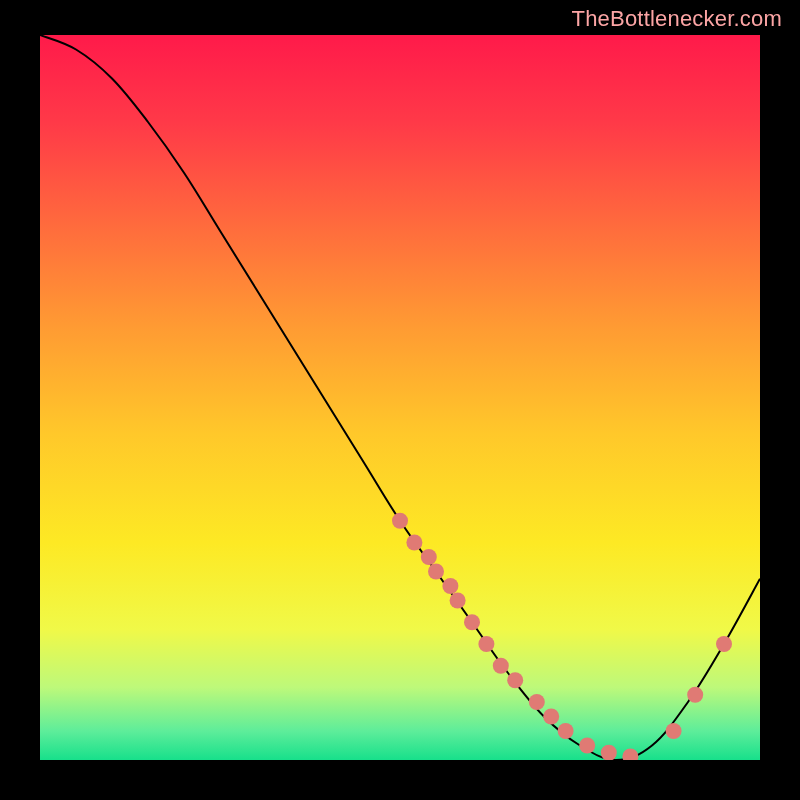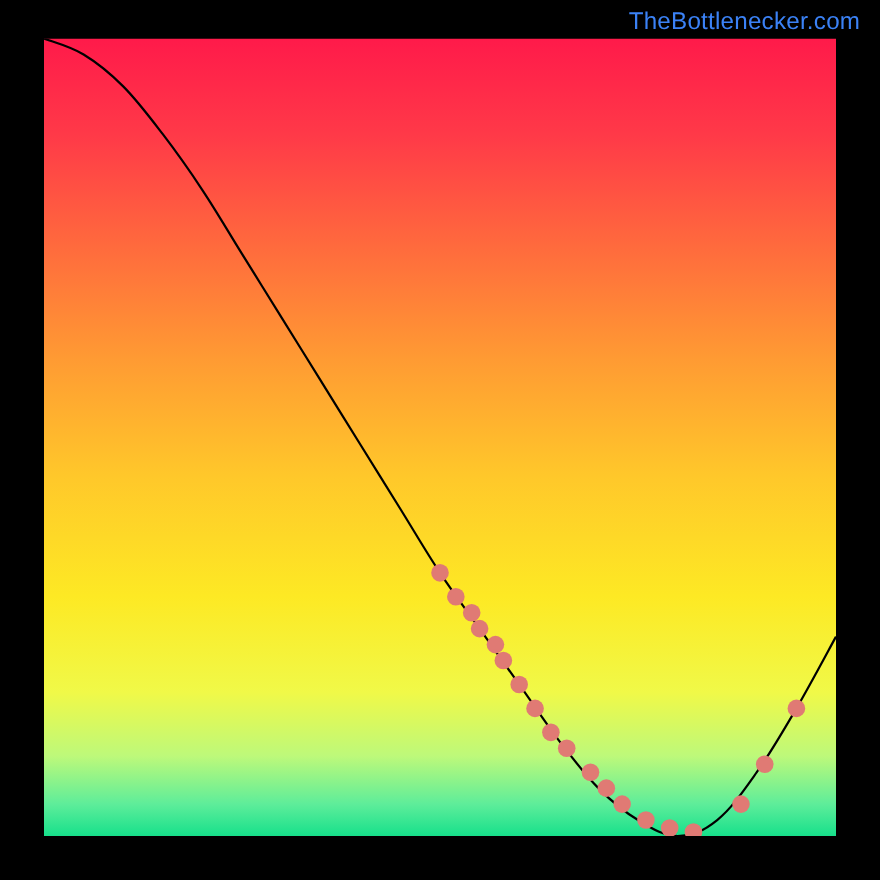--- a/index.html
+++ b/index.html
@@ -14,21 +14,21 @@
   .container {
     position: relative;
     width: 800px;
     height: 800px;
     background: #000;
   }
   .attribution {
     position: absolute;
     top: 6px;
     right: 18px;
-    color: #3b82f6;
+    color: #fca5a5;
     font-size: 22px;
     font-weight: 400;
     letter-spacing: 0.2px;
   }
   .plot-area {
     position: absolute;
     left: 40px;
     top: 35px;
     width: 720px;
     height: 725px;

